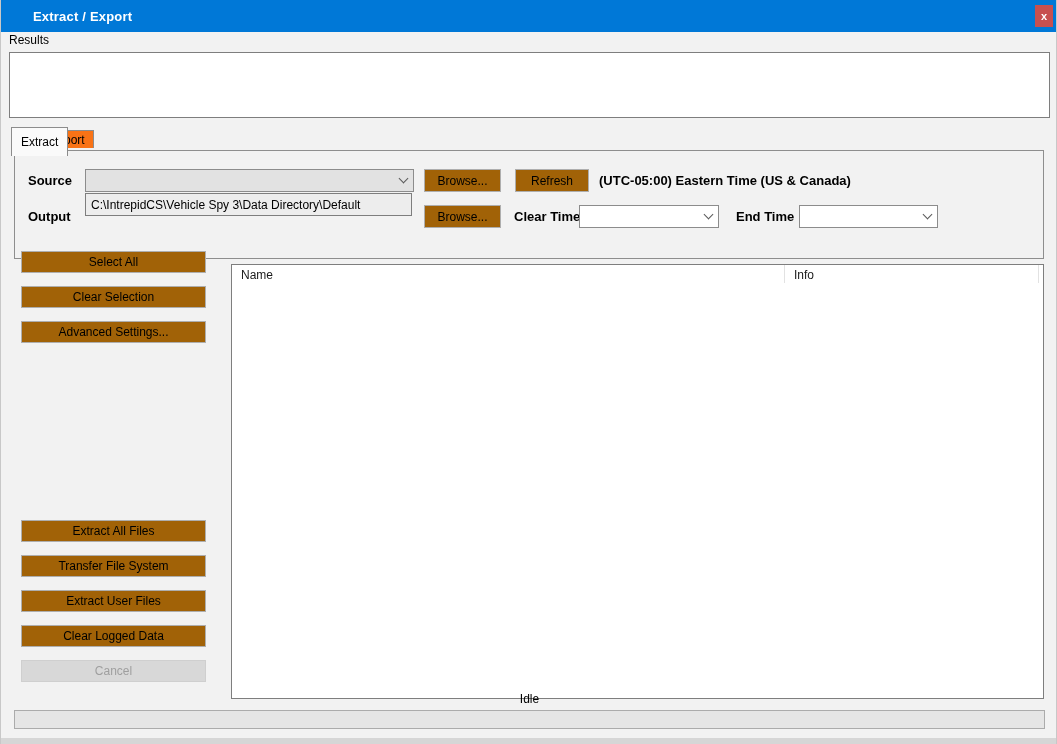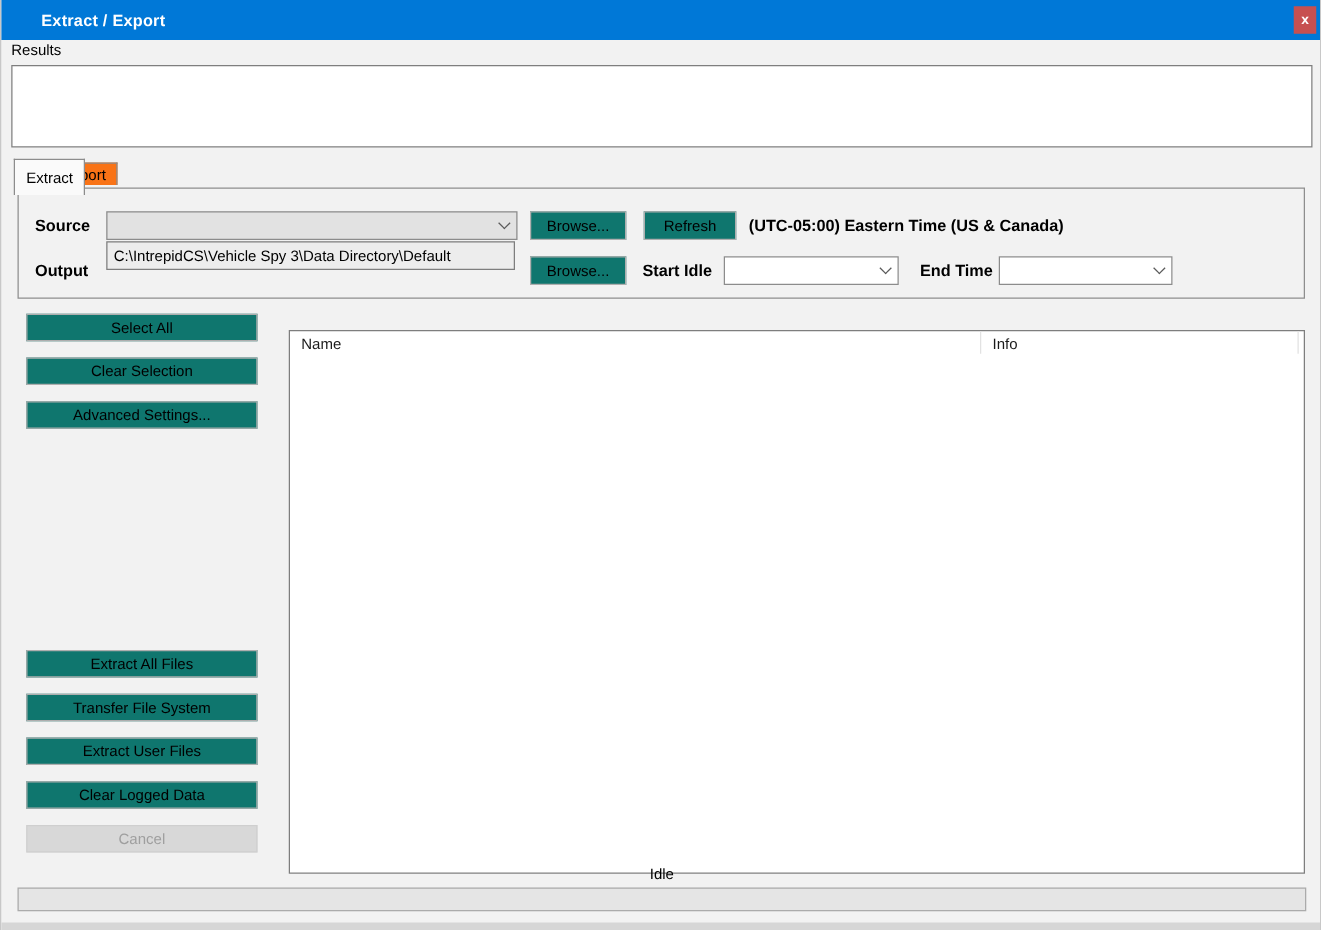--- a/index.html
+++ b/index.html
@@ -44,38 +44,38 @@
     left: 10px; top: 127px; height: 21px; padding: 14px 9px;
     background: #fafafa; z-index: 2;
   }
   .tab.inactive {
     left: 40px; top: 130px; height: 18px; padding: 0 8px;
     background: #f97316; z-index: 1;
   }
 
   
   .groupbox {
-    position: absolute; left: 13px; top: 150px; width: 1030px; height: 89px;
+    position: absolute; left: 13px; top: 150px; width: 1030px; height: 109px;
     border: 1px solid #8e8e8e; background: transparent;
   }
   .lbl { position: absolute; font-size: 13px; font-weight: bold; white-space: nowrap; }
 
   .combo {
     position: absolute; height: 23px; border: 1px solid #8c8c8c;
     display: flex; align-items: center; justify-content: space-between;
     padding: 0 6px; cursor: default;
   }
   .combo .chev {
     width: 7px; height: 7px; border-right: 1px solid #5a5a5a; border-bottom: 1px solid #5a5a5a;
     transform: rotate(45deg); margin-top: -4px; flex: 0 0 auto;
   }
   .combo .combo-text { font-size: 12px; overflow: hidden; white-space: nowrap; }
 
   .btn {
-    position: absolute; height: 23px; background: #0f766e; border: 1px solid #aeaeae;
+    position: absolute; height: 23px; background: #a16207; border: 1px solid #aeaeae;
     font-family: "Liberation Sans", sans-serif; font-size: 12px; color: #000;
     display: flex; align-items: center; justify-content: center; cursor: default;
   }
   .btn.wide { left: 20px; width: 185px; height: 22px; }
   .btn.disabled { background: #d8d8d8; border-color: #cfcfcf; color: #9f9f9f; }
 
   .textfield {
     position: absolute; height: 23px; border: 1px solid #7e7e7e; background: #ededed;
     font-family: "Liberation Sans", sans-serif; font-size: 12px; padding: 0 5px; outline: none;
   }
@@ -133,21 +133,21 @@
       <span class="chev"></span>
     </div>
     <button class="btn" style="left:409px; top:18px; width:77px;">Browse...</button>
     <button class="btn" style="left:500px; top:18px; width:74px;">Refresh</button>
     <span class="lbl" style="left:584px; top:22px;">(UTC-05:00) Eastern Time (US &amp; Canada)</span>
 
     <span class="lbl" style="left:13px; top:58px;">Output</span>
     <input class="textfield" style="left: 70px; top: 42px; width: 327px;" value="C:\IntrepidCS\Vehicle Spy 3\Data Directory\Default">
     <button class="btn" style="left:409px; top:54px; width:77px;">Browse...</button>
 
-    <span class="lbl" style="left:499px; top:58px;">Start Idle</span>
+    <span class="lbl" style="left:499px; top:58px;">Clear Time</span>
     <div class="combo" style="left:564px; top:54px; width:140px; background:#ffffff;">
       <span class="combo-text"></span>
       <span class="chev"></span>
     </div>
     <span class="lbl" style="left:721px; top:58px;text-align:center;">End Time</span>
     <div class="combo" style="left:784px; top:54px; width:139px; background:#ffffff;">
       <span class="combo-text"></span>
       <span class="chev"></span>
     </div>
   </div>

